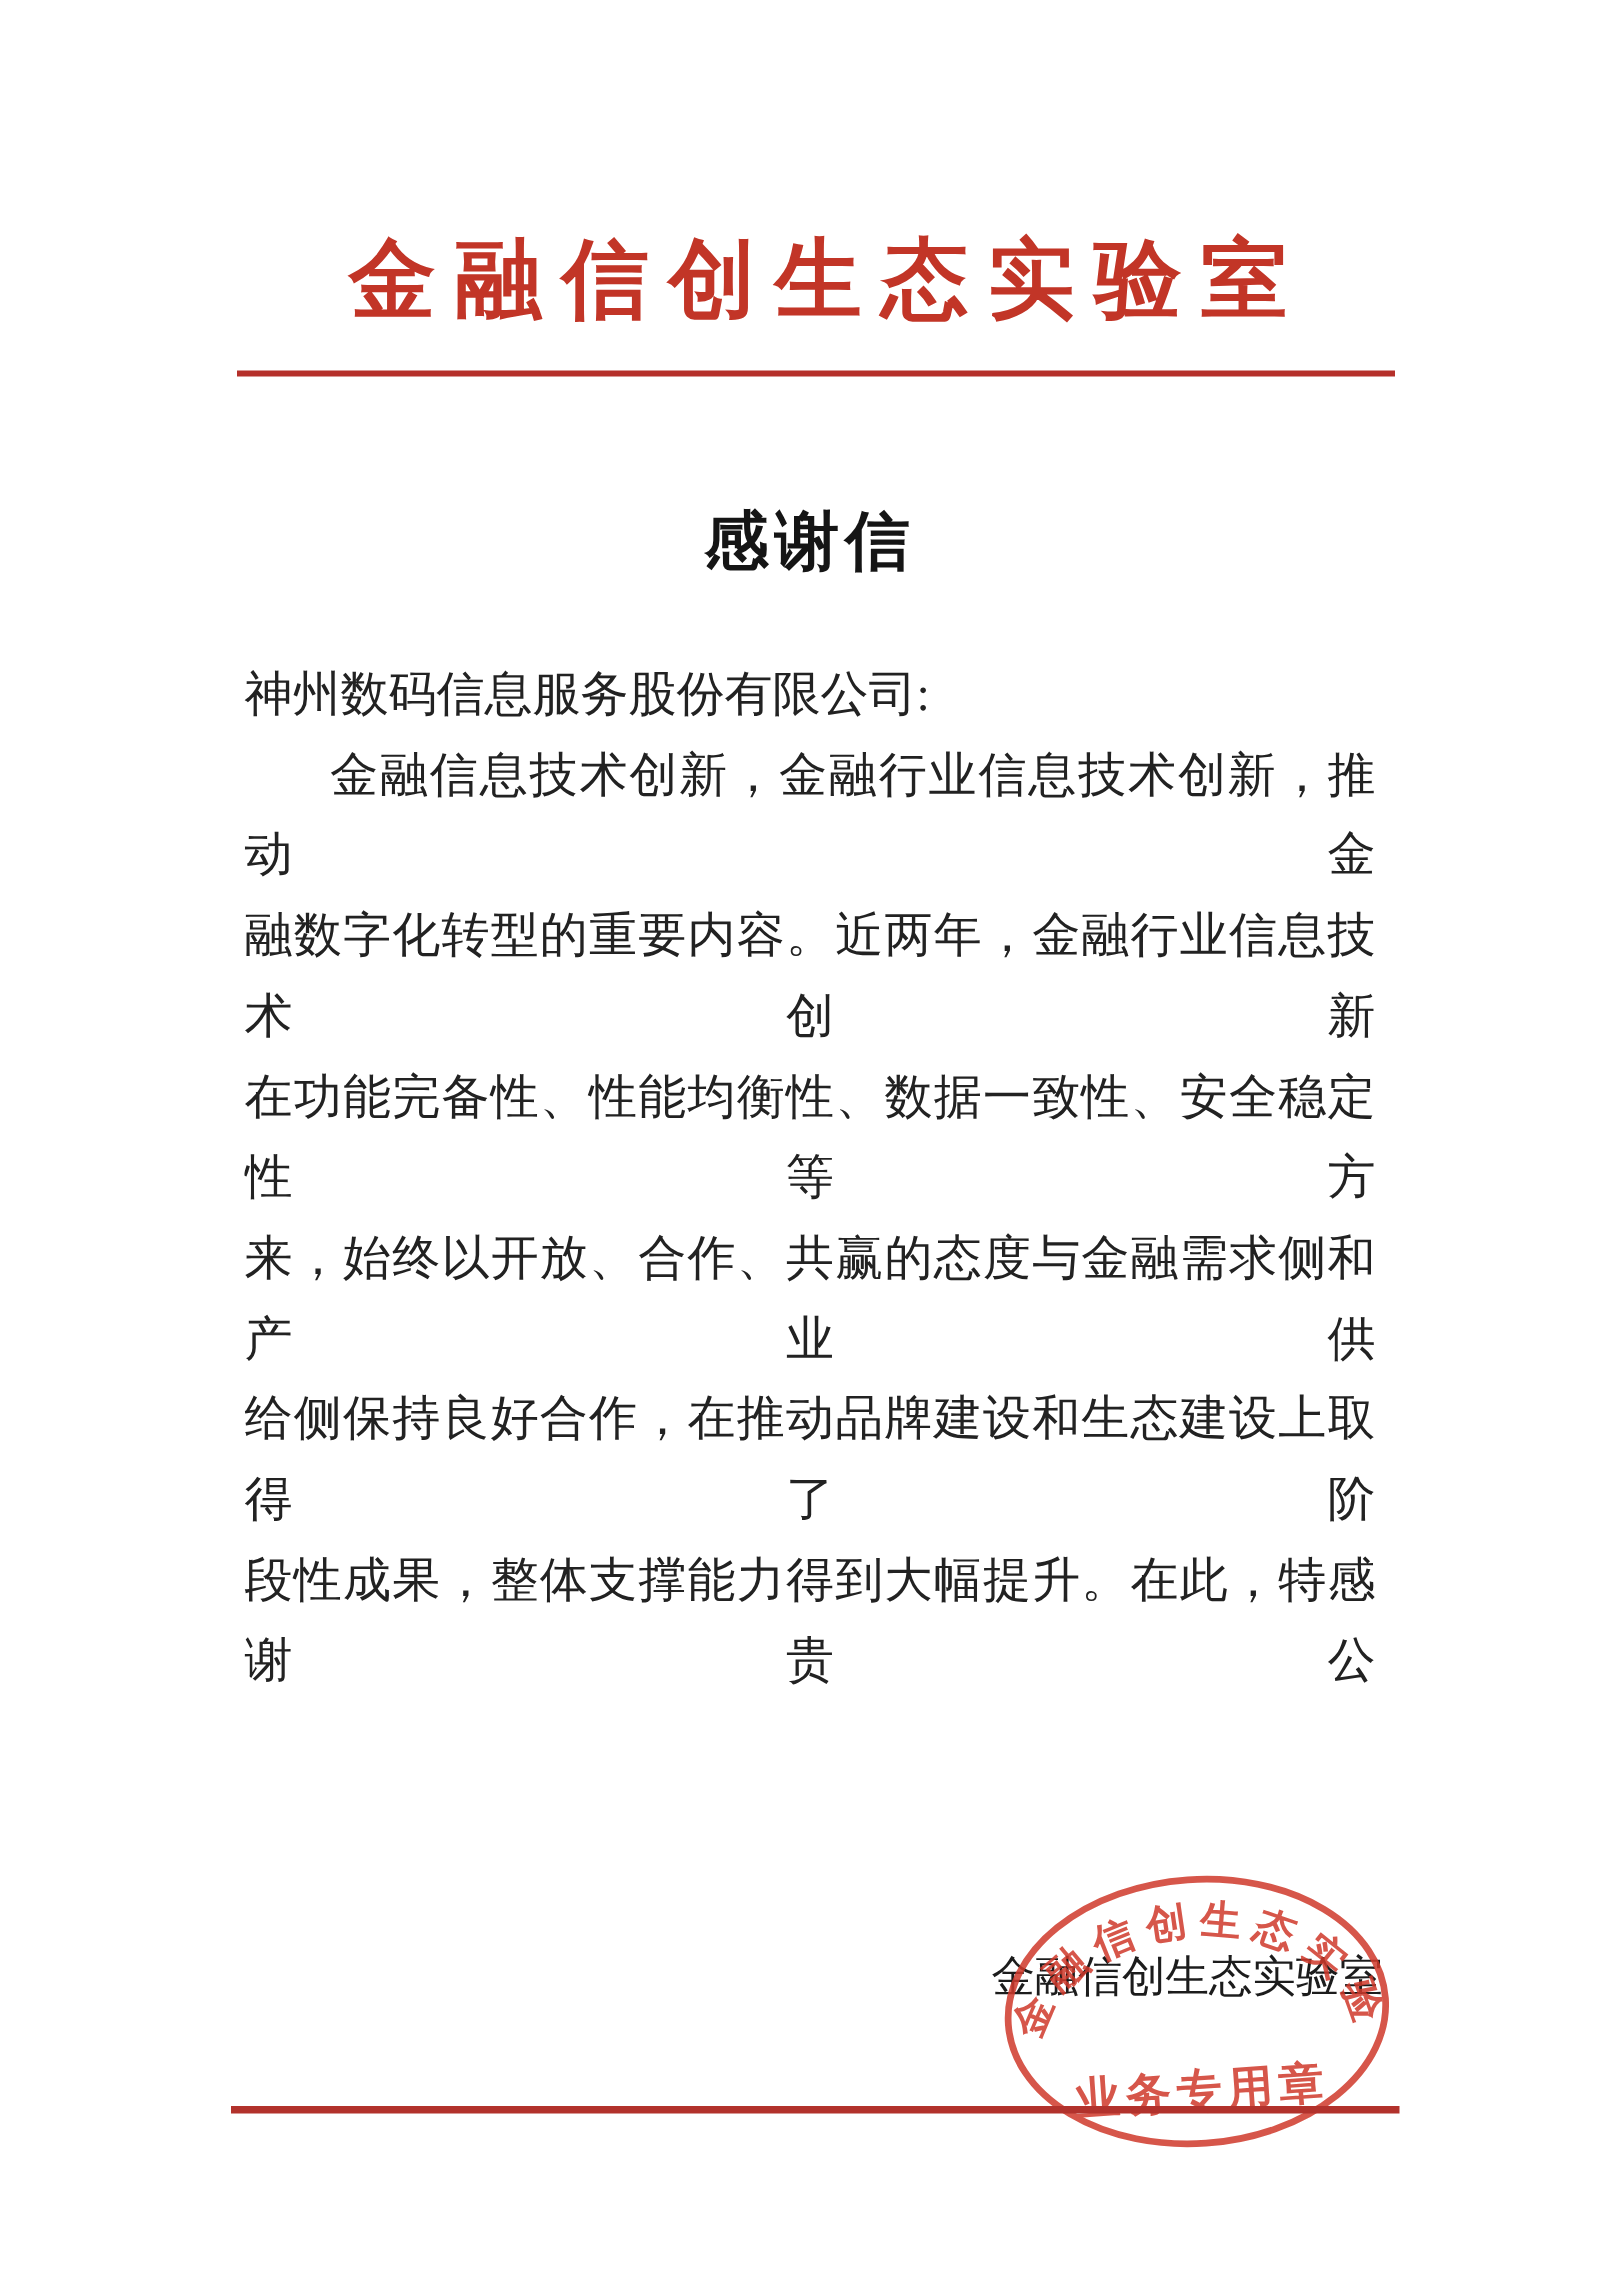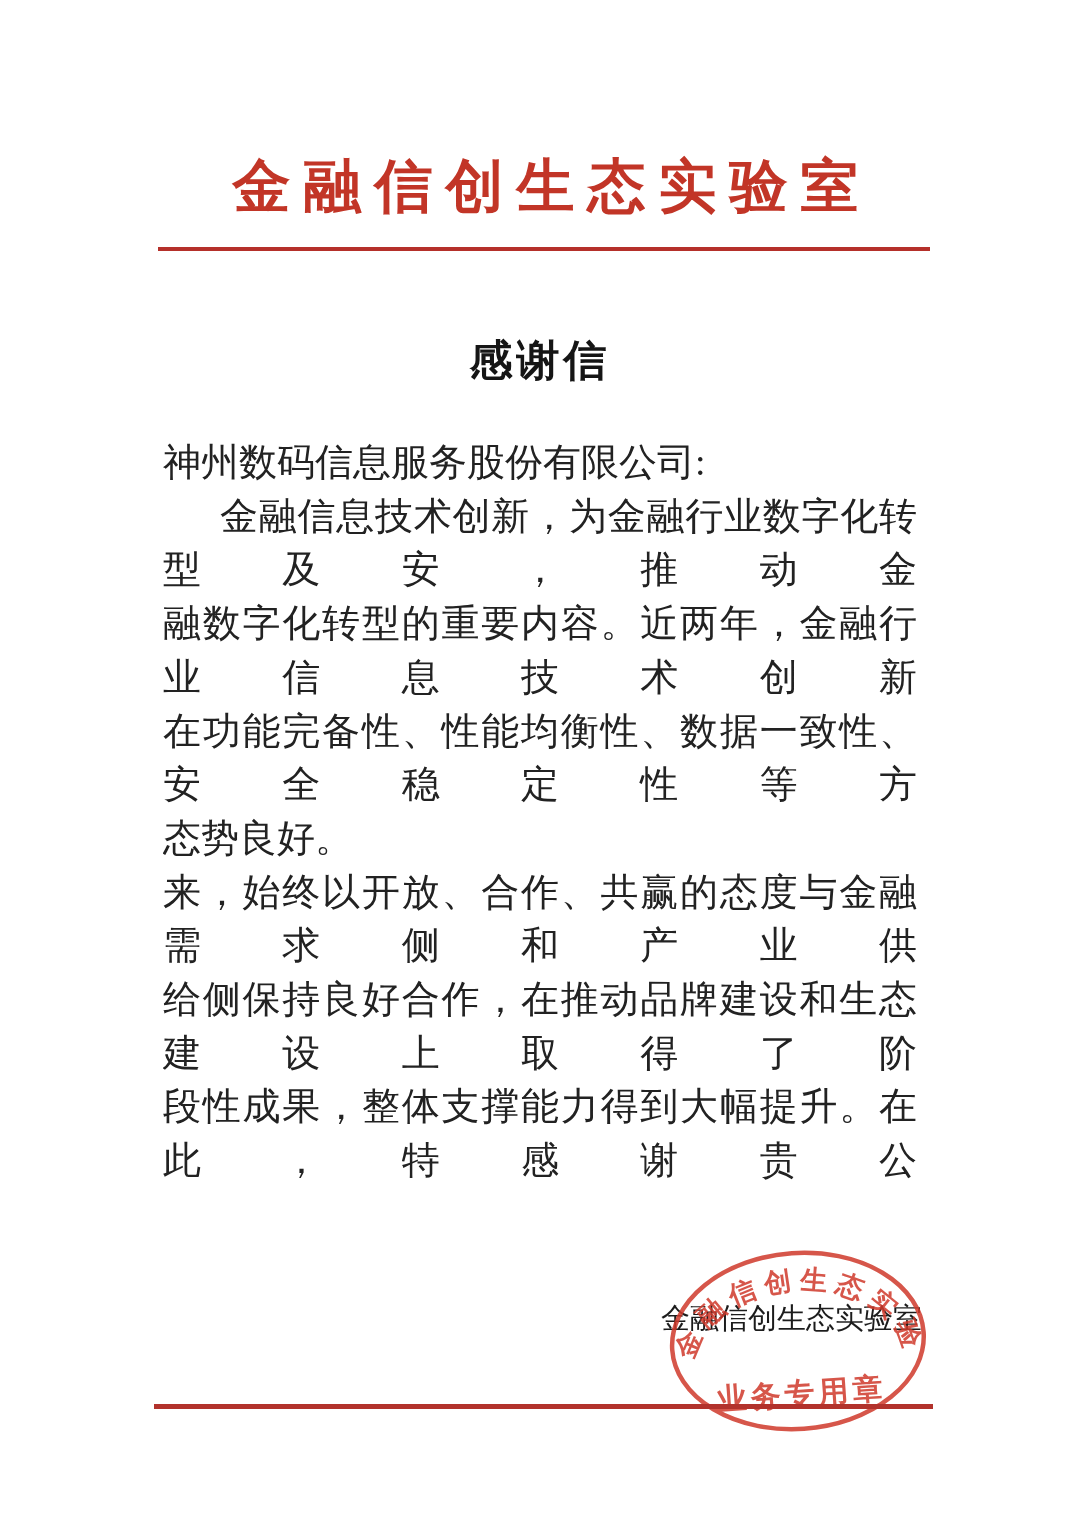--- a/index.html
+++ b/index.html
@@ -30,21 +30,21 @@
   .doc-title{
     position:absolute;top:332px;left:0;width:1080px;
     text-align:center;
     font-size:43px;font-weight:bold;
     letter-spacing:4px;
     color:#151515;
   }
   
   .body-block{
     position:absolute;top:436px;left:163px;width:754px;
-    font-size:38px;
+    font-size:32px;
     line-height:53.7px;
     color:#222222;
   }
   .ln{overflow:hidden;}
   .fill{text-align:justify;text-align-last:justify;}
   .indent{text-indent:57px;}
   
   .signature-block{
     position:absolute;top:1292px;right:158px;
     text-align:right;
@@ -74,24 +74,23 @@
 
   <div class="letterhead-title">金融信创生态实验室</div>
   <div class="header-rule"></div>
 
   <div class="doc-title">感谢信</div>
 
   <div class="body-block">
     <div class="ln">神州数码信息服务股份有限公司:</div>
 
     <div>
-      <div class="ln fill indent">金融信息技术创新，为金融行业数字化转型及安，推动金</div>
+      <div class="ln fill indent">金融信息技术创新，金融行业信息技术创新，推动金</div>
       <div class="ln fill">融数字化转型的重要内容。近两年，金融行业信息技术创新</div>
       <div class="ln fill">在功能完备性、性能均衡性、数据一致性、安全稳定性等方</div>
-      <div class="ln">态势良好。</div>
     </div>
 
     <div>
       <div class="ln fill">来，始终以开放、合作、共赢的态度与金融需求侧和产业供</div>
       <div class="ln fill">给侧保持良好合作，在推动品牌建设和生态建设上取得了阶</div>
       <div class="ln fill">段性成果，整体支撑能力得到大幅提升。在此，特感谢贵公</div>
     </div>
 
   </div>
 

